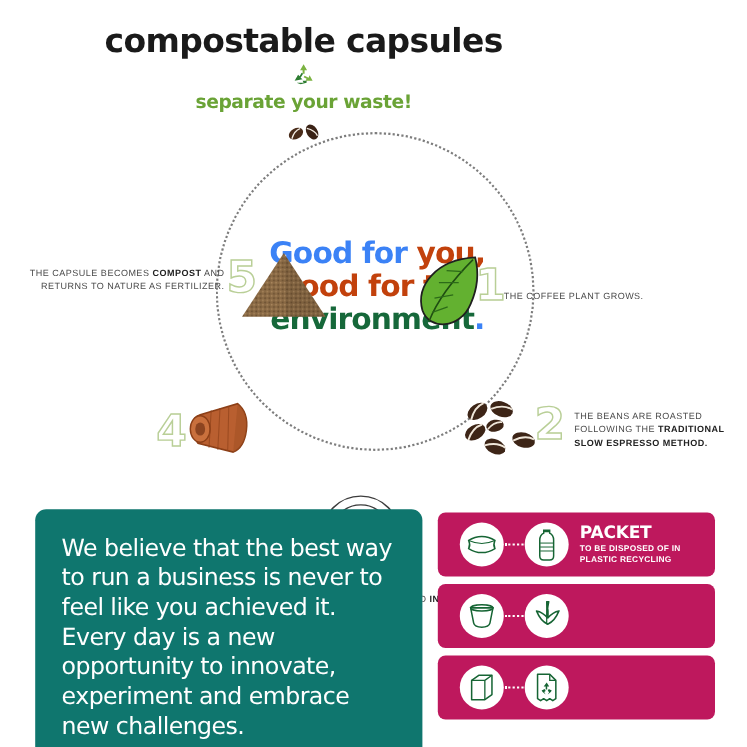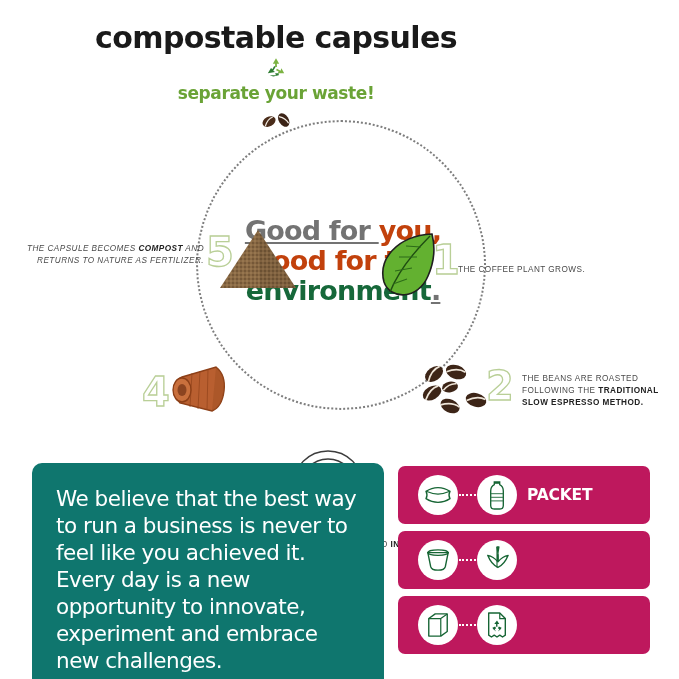--- a/index.html
+++ b/index.html
@@ -54,21 +54,21 @@
     position: absolute;
     left: 218px; top: 108px;
     width: 250px;
     text-align: center;
     font-family: "DejaVu Sans", sans-serif;
     font-weight: 700;
     font-size: 27px;
     line-height: 1.12;
     letter-spacing: -0.8px;
   }
-  .g-light { color: #737373; text-decoration: underline; }
+  .g-light { color: #3b82f6; }
   .g-mid   { color: #c2410c; }
   .g-dark  { color: #16683a; }
 
   .num {
     font-family: "DejaVu Sans", sans-serif;
     font-size: 40px;
     font-weight: 700;
     color: transparent;
     -webkit-text-stroke: 1.3px #b9cf97;
     line-height: 1;
@@ -80,21 +80,21 @@
     line-height: 1.45;
     letter-spacing: 0.45px;
     color: #4a4a4a;
     font-family: "Liberation Sans", sans-serif;
   }
   .steptext b { color: #222; font-weight: 700; }
 
   
   .s5-num { left: 206px; top: 124px; }
   .s5-art { position: absolute; left: 216px; top: 118px; width: 84px; height: 68px; }
-  .s5-txt { left: 24px; top: 135px; width: 180px; text-align: right; font-style: italic; }
+  .s5-txt { left: 24px; top: 135px; width: 180px; text-align: right; }
   
   .s1-num { left: 432px; top: 132px; }
   .s1-art { position: absolute; left: 374px; top: 122px; width: 64px; height: 72px; }
   .s1-txt { left: 458px; top: 156px; width: 170px; text-align: left; }
   
   .s2-num { left: 486px; top: 258px; }
   .s2-art { position: absolute; left: 420px; top: 248px; width: 80px; height: 62px; }
   .s2-txt { left: 522px; top: 265px; width: 150px; text-align: left; }
   
   .s3-num { left: 252px; top: 378px; }
@@ -310,20 +310,23 @@
         <div class="circ">
           <svg viewBox="0 0 20 34" width="18" height="31">
             <path d="M7 2 h6 v3 q4 2 4 7 v16 q0 4 -4 4 h-6 q-4 0 -4 -4 v-16 q0 -5 4 -7 Z" fill="none" stroke="#166534" stroke-width="1.5"></path>
             <path d="M3.4 15 h13.2 M3.4 19 h13.2 M3.4 23 h13.2" stroke="#166534" stroke-width="1"></path>
             <path d="M7 2 h6 v2 h-6 Z" fill="#166534"></path>
           </svg>
         </div>
       </div>
       <div class="card-txt">
         <div class="card-title">PACKET</div>
+        <div class="card-sub">
+          <span>TO BE DISPOSED OF IN </span><b>PLASTIC RECYCLING</b>
+        </div>
       </div>
     </div>
 
     <div class="wcard">
       <div class="icon-pair">
         <div class="circ">
           <svg viewBox="0 0 28 26" width="26" height="24">
             <path d="M3 5 h22 l-3 15 q-1 4 -8 4 q-7 0 -8 -4 Z" fill="none" stroke="#166534" stroke-width="1.5"></path>
             <ellipse cx="14" cy="5" rx="11" ry="3" fill="none" stroke="#166534" stroke-width="1.5"></ellipse>
           </svg>

